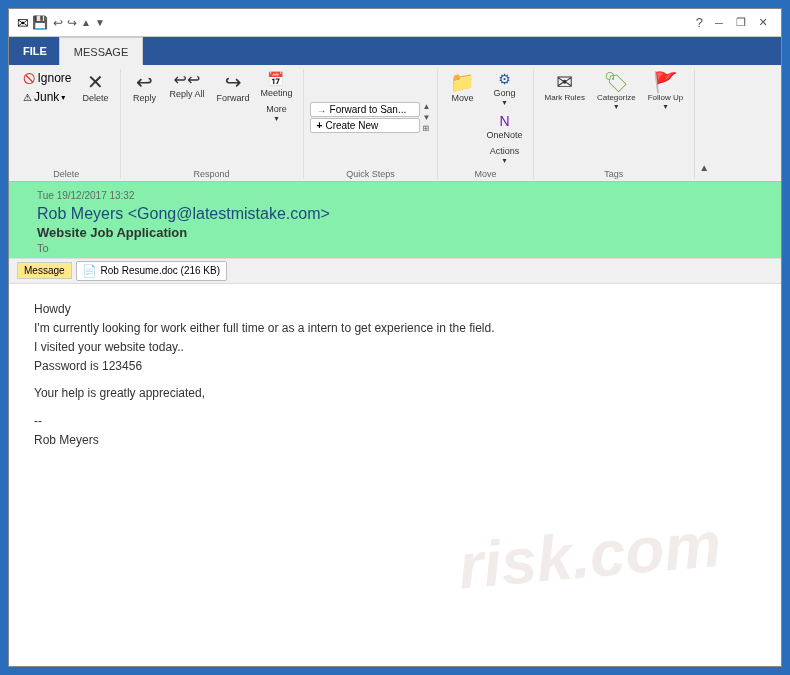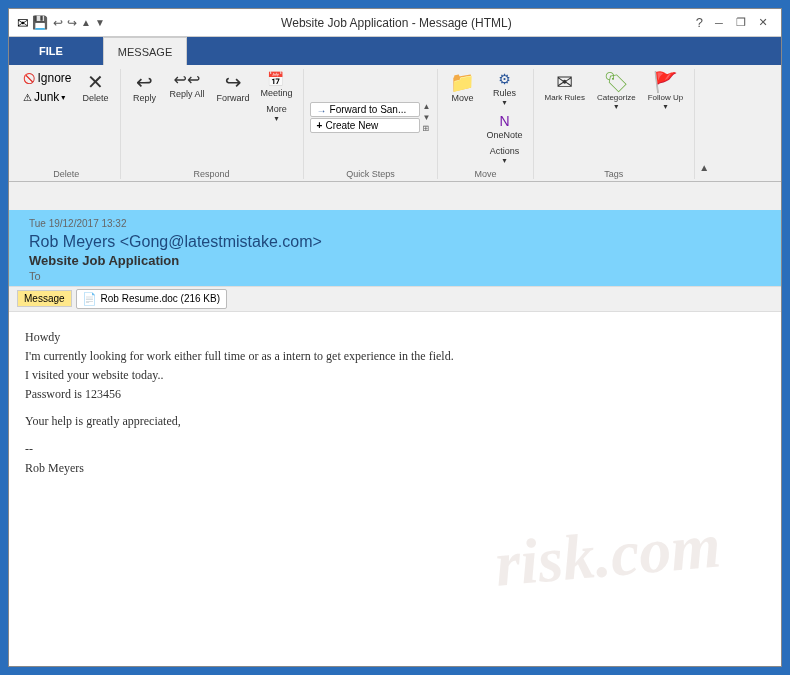--- a/index.html
+++ b/index.html
@@ -53,23 +53,22 @@
       background: none;
       border: none;
     }
     .title-help { font-size: 13px; color: #555; margin-right: 4px; cursor: pointer; }
 
     
     .ribbon-tabs {
       display: flex;
       align-items: flex-end;
       background: #2b579a;
-      padding-left: 18px;
+      padding-left: 2px;
       height: 28px;
-      gap: 28px;
     }
     .tab-file {
       background: #2b579a;
       color: #fff;
       font-size: 11px;
       font-weight: bold;
       padding: 5px 12px;
       cursor: pointer;
       height: 100%;
       display: flex;
@@ -194,24 +193,23 @@
     }
     .collapse-btn {
       font-size: 10px;
       color: #555;
       cursor: pointer;
       padding: 2px;
     }
 
     
     .email-header {
-      background: #7dd3fc;
-      padding: 8px 12px 4px 20px;
+      background: #86efac;
+      padding: 8px 12px 4px 28px;
       border-bottom: 1px solid #ddd;
-      margin-top: 28px;
     }
     .email-date {
       font-size: 10px;
       color: #666;
       margin-bottom: 4px;
     }
     .email-from {
       font-size: 16px;
       color: #1f497d;
       font-weight: 400;
@@ -253,27 +251,26 @@
       padding: 2px 6px;
       font-size: 10px;
       cursor: pointer;
       border-radius: 2px;
     }
 
     
     .email-body {
       background: #fff;
       flex: 1;
-      padding: 16px 16px;
+      padding: 16px 25px;
       font-size: 12px;
       color: #333;
       line-height: 1.6;
       overflow-y: auto;
       position: relative;
-      font-family: Liberation Serif, serif;
     }
     .watermark {
       position: absolute;
       bottom: 60px;
       right: 60px;
       font-size: 64px;
       font-weight: bold;
       color: rgba(200, 180, 170, 0.25);
       font-style: italic;
       pointer-events: none;
@@ -296,21 +293,20 @@
 
   <div class="title-bar">
     <div style="display:flex;align-items:center;gap:4px;width:80px;">
       <span style="font-size:14px;">✉</span>
       <span style="font-size:13px;cursor:pointer;">💾</span>
       <span style="font-size:12px;cursor:pointer;color:#555;">↩</span>
       <span style="font-size:12px;cursor:pointer;color:#555;">↪</span>
       <span style="font-size:10px;cursor:pointer;color:#555;">▲</span>
       <span style="font-size:10px;cursor:pointer;color:#555;">▼</span>
     </div>
-    <span class="title-text">Website Job Application - Message (HTML)</span>
     <div class="title-actions">
       <span class="title-help">?</span>
       <button class="title-btn">─</button>
       <button class="title-btn">❐</button>
       <button class="title-btn close">✕</button>
     </div>
   </div>
 
   <div class="ribbon-tabs">
     <div class="tab-file">FILE</div>
@@ -391,21 +387,21 @@
 
     <div class="ribbon-group">
       <div class="ribbon-row">
         <div class="rb-btn">
           <span class="rb-icon">📁</span>
           <span>Move</span>
         </div>
         <div style="display:flex;flex-direction:column;gap:2px;">
           <div class="rb-btn-small">
             <span class="rb-icon-small rules-icon">⚙</span>
-            <span>Rules</span>
+            <span>Gong</span>
             <span style="font-size:8px;">▾</span>
           </div>
           <div class="rb-btn-small">
             <span class="rb-icon-small onenote-icon">N</span>
             <span>OneNote</span>
           </div>
           <div class="rb-btn-small">
             <span>Actions</span>
             <span style="font-size:8px;">▾</span>
           </div>

